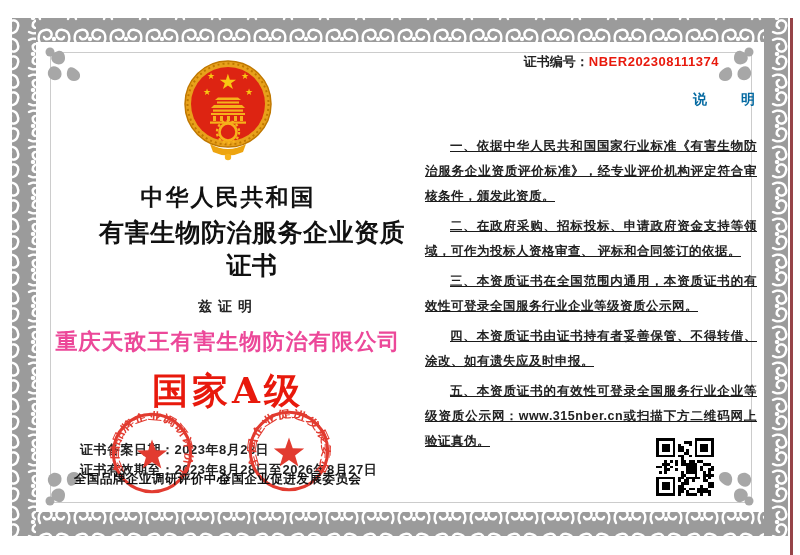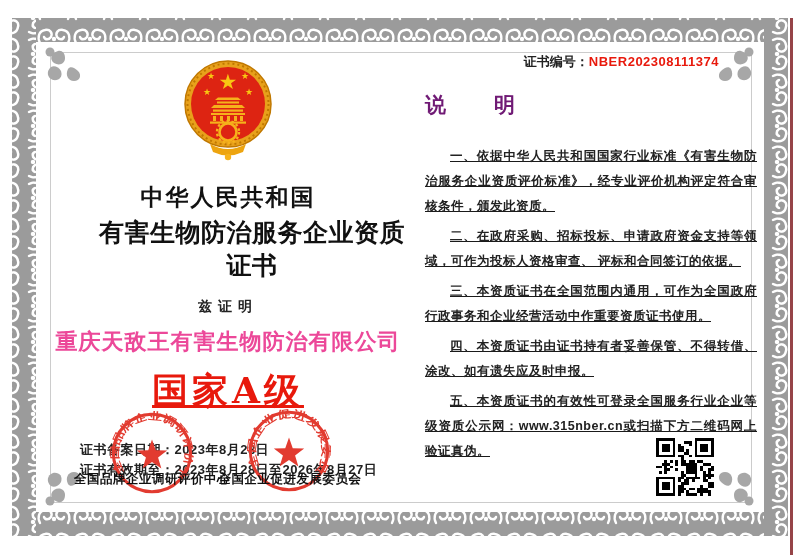--- a/index.html
+++ b/index.html
@@ -21,38 +21,38 @@
   .corner.br{left:712px;top:462px;transform:scale(-1,-1);}
 
   
   .left-col{position:absolute;left:50px;top:52px;width:356px;text-align:center;}
   .emblem{margin:6px auto 0 auto;width:92px;height:104px;}
   .title1{margin:20px 0 0 0;font-size:23px;font-weight:bold;letter-spacing:2px;color:#111;}
   .title2{margin:3px 0 0 0;font-size:25px;font-weight:bold;letter-spacing:0.5px;color:#111;padding-left:48px;}
   .certify{margin:16px 0 0 0;font-size:14px;font-weight:bold;letter-spacing:6px;color:#222;}
   .company{margin:11px 0 0 0;font-size:22px;font-weight:bold;letter-spacing:1px;color:#ec4899;}
   .grade{margin:10px 0 0 0;font-size:36px;font-weight:bold;color:#e8190c;
-         font-family:"DejaVu Serif",serif;letter-spacing:4px;text-decoration:underline;}
+         font-family:"DejaVu Serif",serif;letter-spacing:4px;}
   .dates{margin:24px 0 0 30px;text-align:left;font-size:13px;font-weight:bold;
          line-height:20px;color:#222;letter-spacing:0.5px;}
 
   .seal{position:absolute;width:84px;height:84px;}
   .seal.s1{left:110px;top:411px;}
   .seal.s2{left:247px;top:409px;}
   .seal-label{position:absolute;top:471px;width:160px;font-size:12.5px;font-weight:bold;
               color:#111;text-align:center;letter-spacing:0.5px;z-index:3;}
   .seal-label.l1{left:72px;}
   .seal-label.l2{left:210px;}
 
   
   .right-col{position:absolute;left:425px;top:41px;width:332px;}
   .cert-no{margin:12px 38px 0 0;text-align:right;font-size:13px;font-weight:bold;color:#222;}
   .cert-no .num{color:#e8190c;letter-spacing:0.5px;}
-  .notes-heading{margin:20px 0 0 0;text-align:left;font-size:21px;font-weight:bold;
-                 color:#701a75;letter-spacing:2px;}
+  .notes-heading{margin:20px 0 0 0;text-align:right;font-size:14px;font-weight:bold;
+                 color:#0369a1;letter-spacing:2px;}
   .notes{margin:25px 0 0 0;text-decoration:underline;}
   .notes p{margin:0 0 5px 0;font-size:12.5px;font-weight:bold;line-height:25px;
            text-align:justify;text-indent:2em;color:#222;letter-spacing:0.5px;}
   .qr{position:absolute;left:656px;top:438px;width:58px;height:58px;}
 </style>
 </head>
 <body>
 
 <div class="page">
 
@@ -195,21 +195,21 @@
   <div class="right-col">
     <div class="cert-no">
       <span>证书编号：</span><span class="num">NBER202308111374</span>
     </div>
 
     <div class="notes-heading">说　　明</div>
 
     <div class="notes">
       <p>一、依据中华人民共和国国家行业标准《有害生物防治服务企业资质评价标准》，经专业评价机构评定符合审核条件，颁发此资质。</p>
       <p>二、在政府采购、招标投标、申请政府资金支持等领域，可作为投标人资格审查、 评标和合同签订的依据。</p>
-      <p>三、本资质证书在全国范围内通用，可作为全国政府行政事务和企业经营活动中作重要资质证书使用。</p>
+      <p>三、本资质证书在全国范围内通用，本资质证书的有效性可登录全国服务行业企业等级资质公示网。</p>
       <p>四、本资质证书由证书持有者妥善保管、不得转借、涂改、如有遗失应及时申报。</p>
       <p>五、本资质证书的有效性可登录全国服务行业企业等级资质公示网：www.315nber.cn或扫描下方二维码网上验证真伪。</p>
     </div>
   </div>
 
   <div class="qr">
     <svg width="58" height="58" viewBox="0 0 21 21" shape-rendering="crispEdges">
       <rect width="21" height="21" fill="#ffffff"></rect>
       <path id="qr-modules" fill="#000000" d="M10,1h1v1h-1zM11,1h1v1h-1zM12,1h1v1h-1zM8,2h1v1h-1zM12,2h1v1h-1zM8,3h1v1h-1zM9,3h1v1h-1zM8,4h1v1h-1zM9,4h1v1h-1zM11,4h1v1h-1zM10,5h1v1h-1zM11,5h1v1h-1zM8,6h1v1h-1zM9,6h1v1h-1zM12,6h1v1h-1zM9,7h1v1h-1zM3,8h1v1h-1zM5,8h1v1h-1zM7,8h1v1h-1zM9,8h1v1h-1zM10,8h1v1h-1zM12,8h1v1h-1zM13,8h1v1h-1zM15,8h1v1h-1zM16,8h1v1h-1zM2,9h1v1h-1zM3,9h1v1h-1zM4,9h1v1h-1zM7,9h1v1h-1zM9,9h1v1h-1zM10,9h1v1h-1zM11,9h1v1h-1zM12,9h1v1h-1zM13,9h1v1h-1zM14,9h1v1h-1zM17,9h1v1h-1zM18,9h1v1h-1zM19,9h1v1h-1zM0,10h1v1h-1zM1,10h1v1h-1zM3,10h1v1h-1zM5,10h1v1h-1zM11,10h1v1h-1zM12,10h1v1h-1zM13,10h1v1h-1zM14,10h1v1h-1zM16,10h1v1h-1zM20,10h1v1h-1zM3,11h1v1h-1zM4,11h1v1h-1zM7,11h1v1h-1zM11,11h1v1h-1zM12,11h1v1h-1zM13,11h1v1h-1zM14,11h1v1h-1zM16,11h1v1h-1zM19,11h1v1h-1zM20,11h1v1h-1zM1,12h1v1h-1zM3,12h1v1h-1zM9,12h1v1h-1zM11,12h1v1h-1zM12,12h1v1h-1zM13,12h1v1h-1zM14,12h1v1h-1zM17,12h1v1h-1zM19,12h1v1h-1zM9,13h1v1h-1zM10,13h1v1h-1zM14,13h1v1h-1zM17,13h1v1h-1zM18,13h1v1h-1zM19,13h1v1h-1zM20,13h1v1h-1zM8,14h1v1h-1zM9,14h1v1h-1zM11,14h1v1h-1zM12,14h1v1h-1zM13,14h1v1h-1zM14,14h1v1h-1zM15,14h1v1h-1zM17,14h1v1h-1zM19,14h1v1h-1zM8,15h1v1h-1zM10,15h1v1h-1zM11,15h1v1h-1zM13,15h1v1h-1zM17,15h1v1h-1zM18,15h1v1h-1zM9,16h1v1h-1zM10,16h1v1h-1zM11,16h1v1h-1zM19,16h1v1h-1zM20,16h1v1h-1zM8,17h1v1h-1zM9,17h1v1h-1zM16,17h1v1h-1zM19,17h1v1h-1zM20,17h1v1h-1zM8,18h1v1h-1zM9,18h1v1h-1zM10,18h1v1h-1zM12,18h1v1h-1zM13,18h1v1h-1zM15,18h1v1h-1zM16,18h1v1h-1zM17,18h1v1h-1zM18,18h1v1h-1zM8,19h1v1h-1zM9,19h1v1h-1zM11,19h1v1h-1zM15,19h1v1h-1zM16,19h1v1h-1zM17,19h1v1h-1zM18,19h1v1h-1zM19,19h1v1h-1zM8,20h1v1h-1zM11,20h1v1h-1zM12,20h1v1h-1zM13,20h1v1h-1zM14,20h1v1h-1zM16,20h1v1h-1zM19,20h1v1h-1z"></path>
       <path fill="#000000" fill-rule="evenodd" d="M0,0h7v7h-7z M1,1h5v5h-5z M2,2h3v3h-3z

